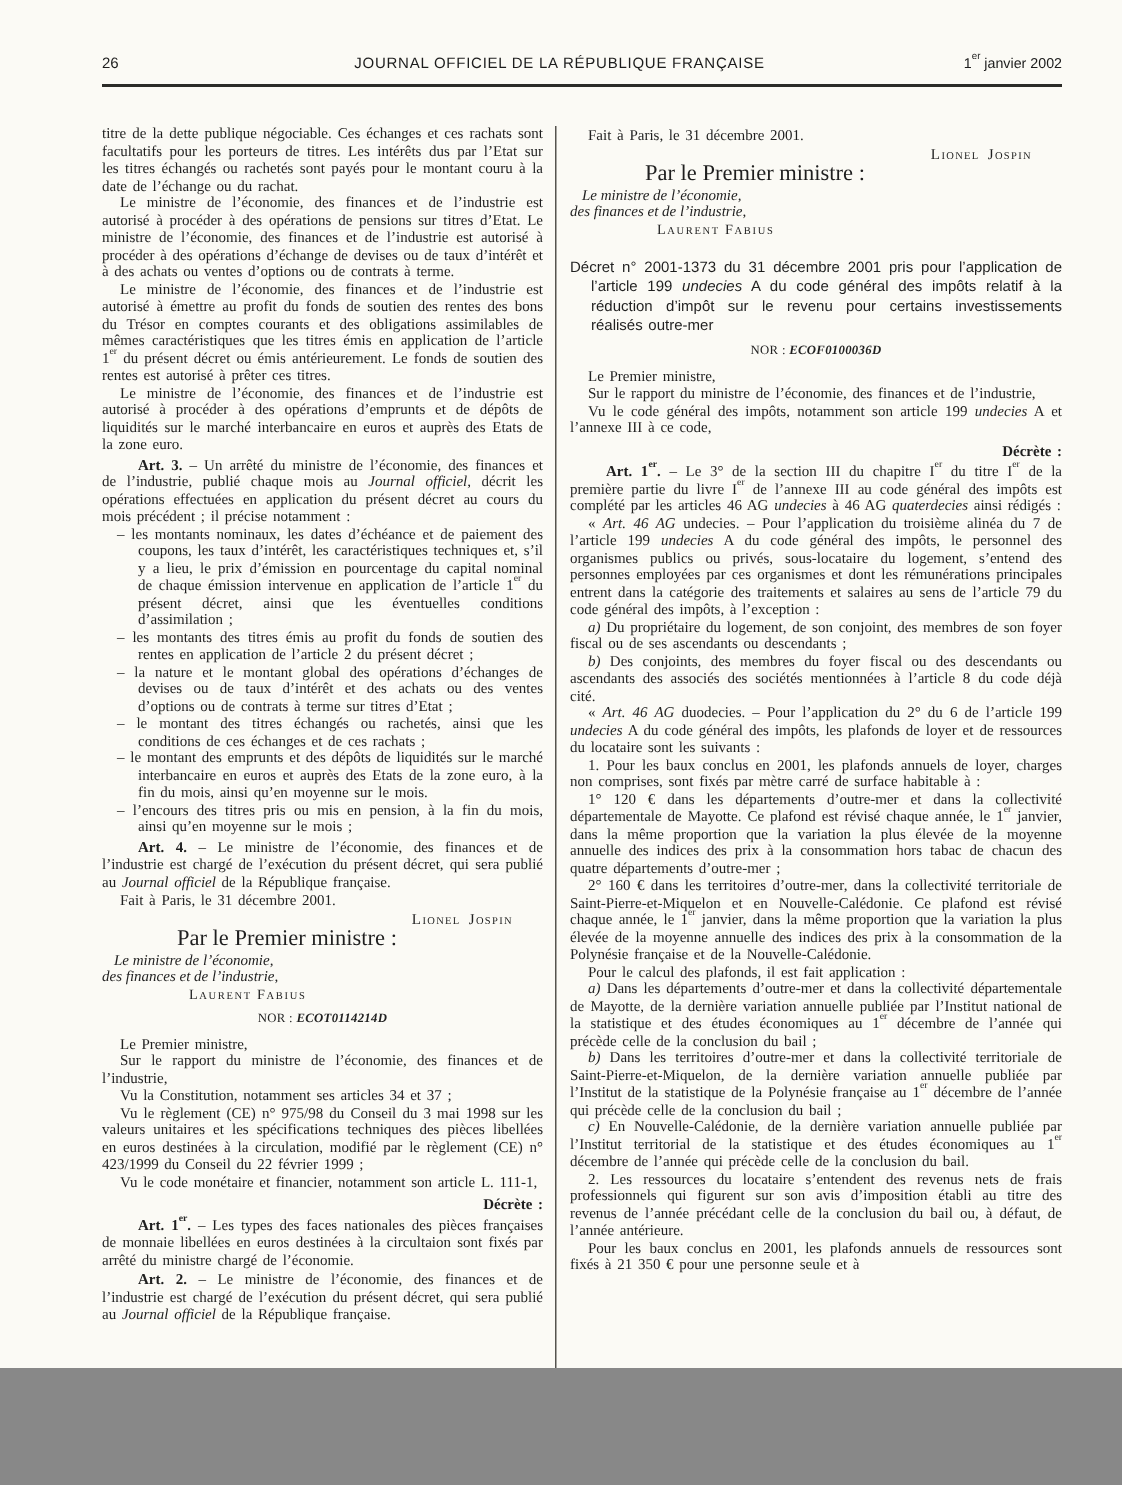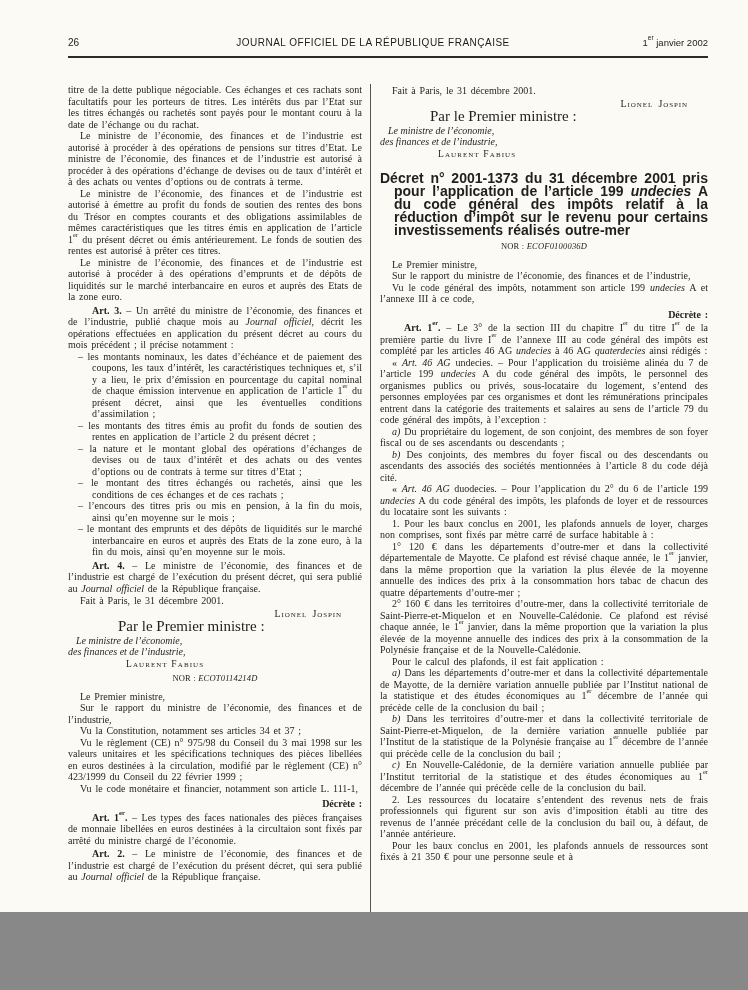--- a/index.html
+++ b/index.html
@@ -43,27 +43,27 @@
   .pfirst{text-indent:0;}
   .art{margin-top:2px;}
   .li{padding-left:24px;text-indent:-14px;margin:0;}
   .date{margin-top:1px;}
   .sig{text-align:right;padding-right:20px;font-variant:small-caps;letter-spacing:.9px;margin:1px 0;text-indent:0;word-spacing:2px;}
   .byline{font-size:15px;padding-left:50px;margin:2px 0;text-align:left;text-indent:0;word-spacing:normal;}
   .role{font-style:italic;text-align:left;text-indent:0;padding-left:8px;word-spacing:normal;}
   .role2{padding-left:0;}
   .signer{font-variant:small-caps;letter-spacing:1.1px;padding-left:58px;margin:1px 0 3px;text-align:left;font-size:9.5px;word-spacing:normal;}
   .title{
-    font-family:"Liberation Sans",sans-serif;font-weight:bold;
-    font-size:14px;line-height:13px;
+    font-family:"Liberation Sans",sans-serif;font-weight:normal;
+    font-size:10px;line-height:13px;
     padding-left:14px;text-indent:-14px;
     margin:12px 0 4px;word-spacing:1px;
   }
   .nor{text-align:center;font-size:8.5px;margin:1px 0 6px;text-indent:0;word-spacing:normal;letter-spacing:.2px;}
-  .nor i{font-weight:normal;}
+  .nor i{font-weight:bold;}
   .decrete{padding-left:58px;margin:4px 0 2px;text-align:right;text-indent:0;font-weight:bold;}
   sup{font-size:6.5px;line-height:0;vertical-align:top;position:relative;top:1px;}
   b{font-weight:bold;margin-left:12px;}
   i{font-style:italic;}
 </style>
 </head>
 <body>
 
 <div class="page" style="background: rgb(251, 250, 245); color: rgb(31, 31, 31);">
   <div class="hdr">
@@ -76,22 +76,22 @@
     <div class="colL">
         <div class="p pfirst">titre de la dette publique négociable. Ces échanges et ces rachats sont facultatifs pour les porteurs de titres. Les intérêts dus par l’Etat sur les titres échangés ou rachetés sont payés pour le montant couru à la date de l’échange ou du rachat.</div>
         <div class="p">Le ministre de l’économie, des finances et de l’industrie est autorisé à procéder à des opérations de pensions sur titres d’Etat. Le ministre de l’économie, des finances et de l’industrie est autorisé à procéder à des opérations d’échange de devises ou de taux d’intérêt et à des achats ou ventes d’options ou de contrats à terme.</div>
         <div class="p">Le ministre de l’économie, des finances et de l’industrie est autorisé à émettre au profit du fonds de soutien des rentes des bons du Trésor en comptes courants et des obligations assimilables de mêmes caractéristiques que les titres émis en application de l’article 1<sup>er</sup> du présent décret ou émis antérieurement. Le fonds de soutien des rentes est autorisé à prêter ces titres.</div>
         <div class="p">Le ministre de l’économie, des finances et de l’industrie est autorisé à procéder à des opérations d’emprunts et de dépôts de liquidités sur le marché interbancaire en euros et auprès des Etats de la zone euro.</div>
         <div class="p art"><b>Art. 3.</b> – Un arrêté du ministre de l’économie, des finances et de l’industrie, publié chaque mois au <i>Journal officiel</i>, décrit les opérations effectuées en application du présent décret au cours du mois précédent ; il précise notamment :</div>
         <div class="li">– les montants nominaux, les dates d’échéance et de paiement des coupons, les taux d’intérêt, les caractéristiques techniques et, s’il y a lieu, le prix d’émission en pourcentage du capital nominal de chaque émission intervenue en application de l’article 1<sup>er</sup> du présent décret, ainsi que les éventuelles conditions d’assimilation ;</div>
         <div class="li">– les montants des titres émis au profit du fonds de soutien des rentes en application de l’article 2 du présent décret ;</div>
         <div class="li">– la nature et le montant global des opérations d’échanges de devises ou de taux d’intérêt et des achats ou des ventes d’options ou de contrats à terme sur titres d’Etat ;</div>
         <div class="li">– le montant des titres échangés ou rachetés, ainsi que les conditions de ces échanges et de ces rachats ;</div>
+        <div class="li">– le montant des emprunts et des dépôts de liquidités sur le marché interbancaire en euros et auprès des Etats de la zone euro, à la fin du mois, ainsi qu’en moyenne sur le mois.</div>
         <div class="li">– l’encours des titres pris ou mis en pension, à la fin du mois, ainsi qu’en moyenne sur le mois ;</div>
-        <div class="li">– le montant des emprunts et des dépôts de liquidités sur le marché interbancaire en euros et auprès des Etats de la zone euro, à la fin du mois, ainsi qu’en moyenne sur le mois.</div>
         <div class="p art"><b>Art. 4.</b> – Le ministre de l’économie, des finances et de l’industrie est chargé de l’exécution du présent décret, qui sera publié au <i>Journal officiel</i> de la République française.</div>
         <div class="p date">Fait à Paris, le 31 décembre 2001.</div>
         <div class="sig">Lionel Jospin</div>
         <div class="byline">Par le Premier ministre :</div>
         <div class="role">Le ministre de l’économie,</div>
         <div class="role role2">des finances et de l’industrie,</div>
         <div class="signer">Laurent Fabius</div>
         <div class="nor">NOR : <i>ECOT0114214D</i></div>
         <div class="p">Le Premier ministre,</div>
         <div class="p">Sur le rapport du ministre de l’économie, des finances et de l’industrie,</div>

